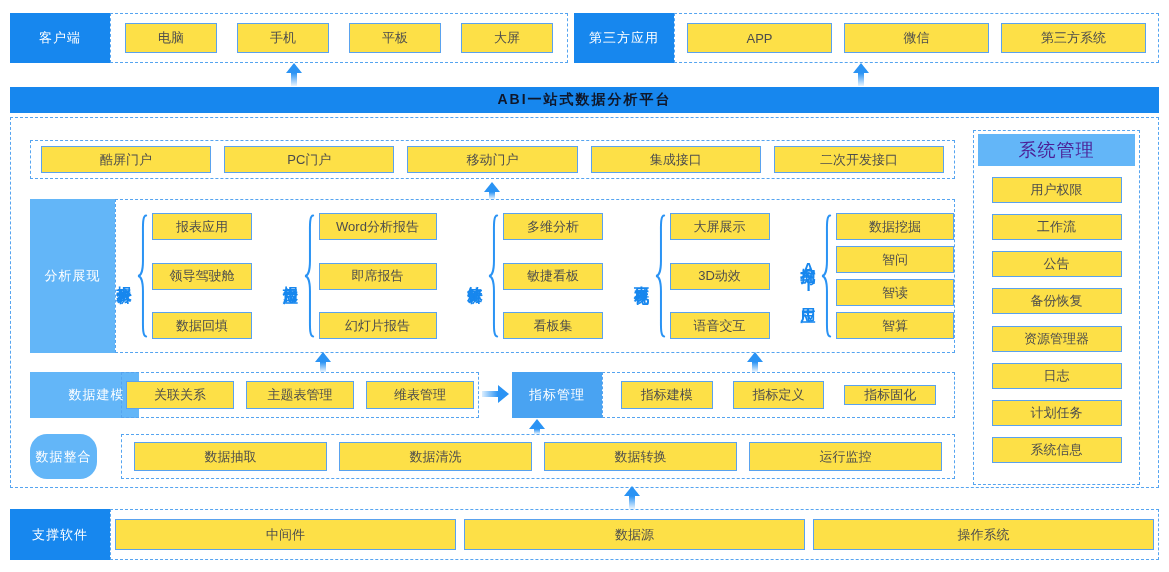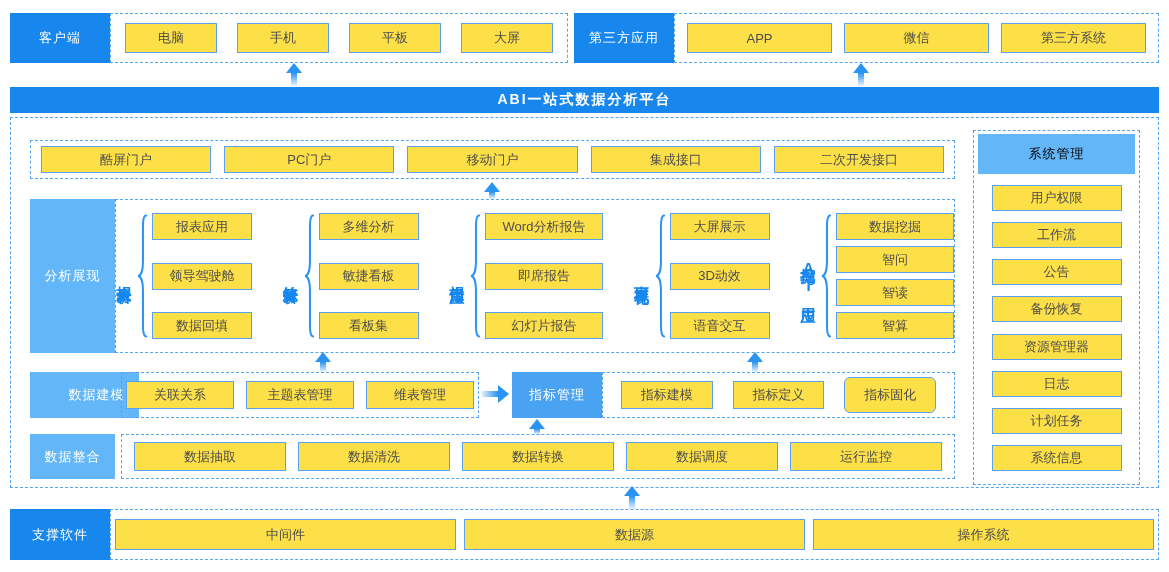--- a/index.html
+++ b/index.html
@@ -10,30 +10,30 @@
   html,body{margin:0;padding:0;background:#ffffff;}
   body{font-family:"Liberation Sans","DejaVu Sans",sans-serif;}
   #canvas{position:relative;width:1169px;height:572px;background:#fff;overflow:hidden;}
   .solid{position:absolute;background:var(--primary);color:#fff;font-size:13px;display:flex;align-items:center;justify-content:center;letter-spacing:1px;}
   .lightbg{background:var(--light);}
   .accentbg{background:var(--accent);}
   .dashbox{position:absolute;border:1px dashed var(--dash);box-sizing:border-box;}
   .row{display:flex;align-items:center;}
   .wbox{background:#fde047;border:1px solid var(--box-border);color:var(--text);font-size:13px;display:flex;align-items:center;justify-content:center;box-sizing:border-box;white-space:nowrap;}
   .row .wbox{flex:1;}
-  .banner{position:absolute;background:var(--primary);color:#ffffff;font-weight:bold;font-size:14px;display:flex;align-items:center;justify-content:center;letter-spacing:2px;}
+  .banner{position:absolute;background:var(--primary);color:#0f172a;font-weight:bold;font-size:14px;display:flex;align-items:center;justify-content:center;letter-spacing:2px;}
   
   .agroups{position:absolute;display:flex;justify-content:space-between;align-items:center;box-sizing:border-box;}
   .agroup{display:flex;align-items:center;gap:4px;}
   .vlabel{writing-mode:vertical-rl;text-orientation:upright;color:var(--label);font-weight:bold;font-size:15px;line-height:17px;letter-spacing:1px;}
   .brace{width:11px;height:126px;flex:none;}
   .acol{display:flex;flex-direction:column;justify-content:space-between;height:126px;}
   .acol .wbox{height:27px;flex:none;}
   
-  .syshead{width:157px;height:40px;margin:3px auto 0;background:var(--light);color:#000000;font-size:13px;display:flex;align-items:center;justify-content:center;letter-spacing:1px;}
+  .syshead{width:157px;height:32px;margin:3px auto 0;background:var(--light);color:#4c1d95;font-size:18px;display:flex;align-items:center;justify-content:center;letter-spacing:1px;}
   .sysboxes{display:flex;flex-direction:column;justify-content:space-evenly;align-items:center;height:308px;}
   .sysboxes .wbox{width:130px;height:26px;}
   
   .arrow-up{position:absolute;width:17px;display:flex;flex-direction:column;align-items:center;}
   .arrow-up .head{width:0;height:0;border-left:8px solid transparent;border-right:8px solid transparent;border-bottom:10px solid var(--arrow);}
   .arrow-up .stem{width:6px;flex:1;background:linear-gradient(to bottom,var(--arrow),rgba(120,190,250,.15));}
   .arrow-right{position:absolute;display:flex;align-items:center;}
   .arrow-right .stem{height:6px;flex:1;background:linear-gradient(to right,rgba(120,190,250,.25),var(--arrow));}
   .arrow-right .head{width:0;height:0;border-top:9px solid transparent;border-bottom:9px solid transparent;border-left:11px solid var(--arrow);}
 </style>
@@ -92,40 +92,40 @@
           <path d="M10,2 C6,2 6.5,10 6.5,16 L6.5,38 C6.5,46 4,50 1,50 C4,50 6.5,54 6.5,62 L6.5,84 C6.5,90 6,98 10,98" fill="none" stroke="#2a93f4" stroke-width="2" stroke-linecap="round" vector-effect="non-scaling-stroke"></path>
         </svg>
       <div class="acol" style="width:100px;">
         <div class="wbox">报表应用</div>
         <div class="wbox">领导驾驶舱</div>
         <div class="wbox">数据回填</div>
       </div>
     </div>
 
     <div class="agroup">
+      <div class="vlabel">报告应用</div>
+      <svg class="brace" viewBox="0 0 12 100" preserveAspectRatio="none">
+          <path d="M10,2 C6,2 6.5,10 6.5,16 L6.5,38 C6.5,46 4,50 1,50 C4,50 6.5,54 6.5,62 L6.5,84 C6.5,90 6,98 10,98" fill="none" stroke="#2a93f4" stroke-width="2" stroke-linecap="round" vector-effect="non-scaling-stroke"></path>
+        </svg>
+      <div class="acol" style="width:118px;">
+        <div class="wbox">Word分析报告</div>
+        <div class="wbox">即席报告</div>
+        <div class="wbox">幻灯片报告</div>
+      </div>
+    </div>
+
+    <div class="agroup">
       <div class="vlabel">敏捷分析</div>
       <svg class="brace" viewBox="0 0 12 100" preserveAspectRatio="none">
           <path d="M10,2 C6,2 6.5,10 6.5,16 L6.5,38 C6.5,46 4,50 1,50 C4,50 6.5,54 6.5,62 L6.5,84 C6.5,90 6,98 10,98" fill="none" stroke="#2a93f4" stroke-width="2" stroke-linecap="round" vector-effect="non-scaling-stroke"></path>
         </svg>
       <div class="acol" style="width:100px;">
         <div class="wbox">多维分析</div>
         <div class="wbox">敏捷看板</div>
         <div class="wbox">看板集</div>
-      </div>
-    </div>
-
-    <div class="agroup">
-      <div class="vlabel">报告应用</div>
-      <svg class="brace" viewBox="0 0 12 100" preserveAspectRatio="none">
-          <path d="M10,2 C6,2 6.5,10 6.5,16 L6.5,38 C6.5,46 4,50 1,50 C4,50 6.5,54 6.5,62 L6.5,84 C6.5,90 6,98 10,98" fill="none" stroke="#2a93f4" stroke-width="2" stroke-linecap="round" vector-effect="non-scaling-stroke"></path>
-        </svg>
-      <div class="acol" style="width:118px;">
-        <div class="wbox">Word分析报告</div>
-        <div class="wbox">即席报告</div>
-        <div class="wbox">幻灯片报告</div>
       </div>
     </div>
 
     <div class="agroup">
       <div class="vlabel">大屏可视化</div>
       <svg class="brace" viewBox="0 0 12 100" preserveAspectRatio="none">
           <path d="M10,2 C6,2 6.5,10 6.5,16 L6.5,38 C6.5,46 4,50 1,50 C4,50 6.5,54 6.5,62 L6.5,84 C6.5,90 6,98 10,98" fill="none" stroke="#2a93f4" stroke-width="2" stroke-linecap="round" vector-effect="non-scaling-stroke"></path>
         </svg>
       <div class="acol" style="width:100px;">
         <div class="wbox">大屏展示</div>
@@ -164,34 +164,33 @@
     <div class="wbox" style="height:28px;">维表管理</div>
   </div>
   <div class="arrow-right" style="left:482px;top:385px;width:27px;height:18px;">
       <div class="stem"></div>
       <div class="head"></div>
     </div>
   <div class="solid accentbg" style="left:512px;top:372px;width:90px;height:46px;">指标管理</div>
   <div class="dashbox row" style="left:602px;top:372px;width:353px;height:46px;gap:20px;padding:0 18px;">
     <div class="wbox" style="height:28px;">指标建模</div>
     <div class="wbox" style="height:28px;">指标定义</div>
-    <div class="wbox" style="height:36px;border-radius:6px;">指标固化</div>
+    <div class="wbox" style="height:20px;">指标固化</div>
   </div>
 
   <div class="arrow-up" style="left:528px;top:419px;height:15px;">
       <div class="head"></div>
       <div class="stem"></div>
     </div>
 
-  <div class="solid lightbg" style="left:30px;top:434px;width:85px;height:45px;">数据整合</div>
+  <div class="solid lightbg" style="left:30px;top:434px;width:67px;height:45px;border-radius:17px;">数据整合</div>
   <div class="dashbox row" style="left:121px;top:434px;width:834px;height:45px;gap:12px;padding:0 12px;">
     <div class="wbox" style="height:29px;">数据抽取</div>
     <div class="wbox" style="height:29px;">数据清洗</div>
     <div class="wbox" style="height:29px;">数据转换</div>
-    <div class="wbox" style="height:29px;">数据调度</div>
     <div class="wbox" style="height:29px;">运行监控</div>
   </div>
 
   <div class="dashbox" style="left:973px;top:130px;width:167px;height:355px;">
     <div class="syshead">系统管理</div>
     <div class="sysboxes">
       <div class="wbox">用户权限</div>
       <div class="wbox">工作流</div>
       <div class="wbox">公告</div>
       <div class="wbox">备份恢复</div>

